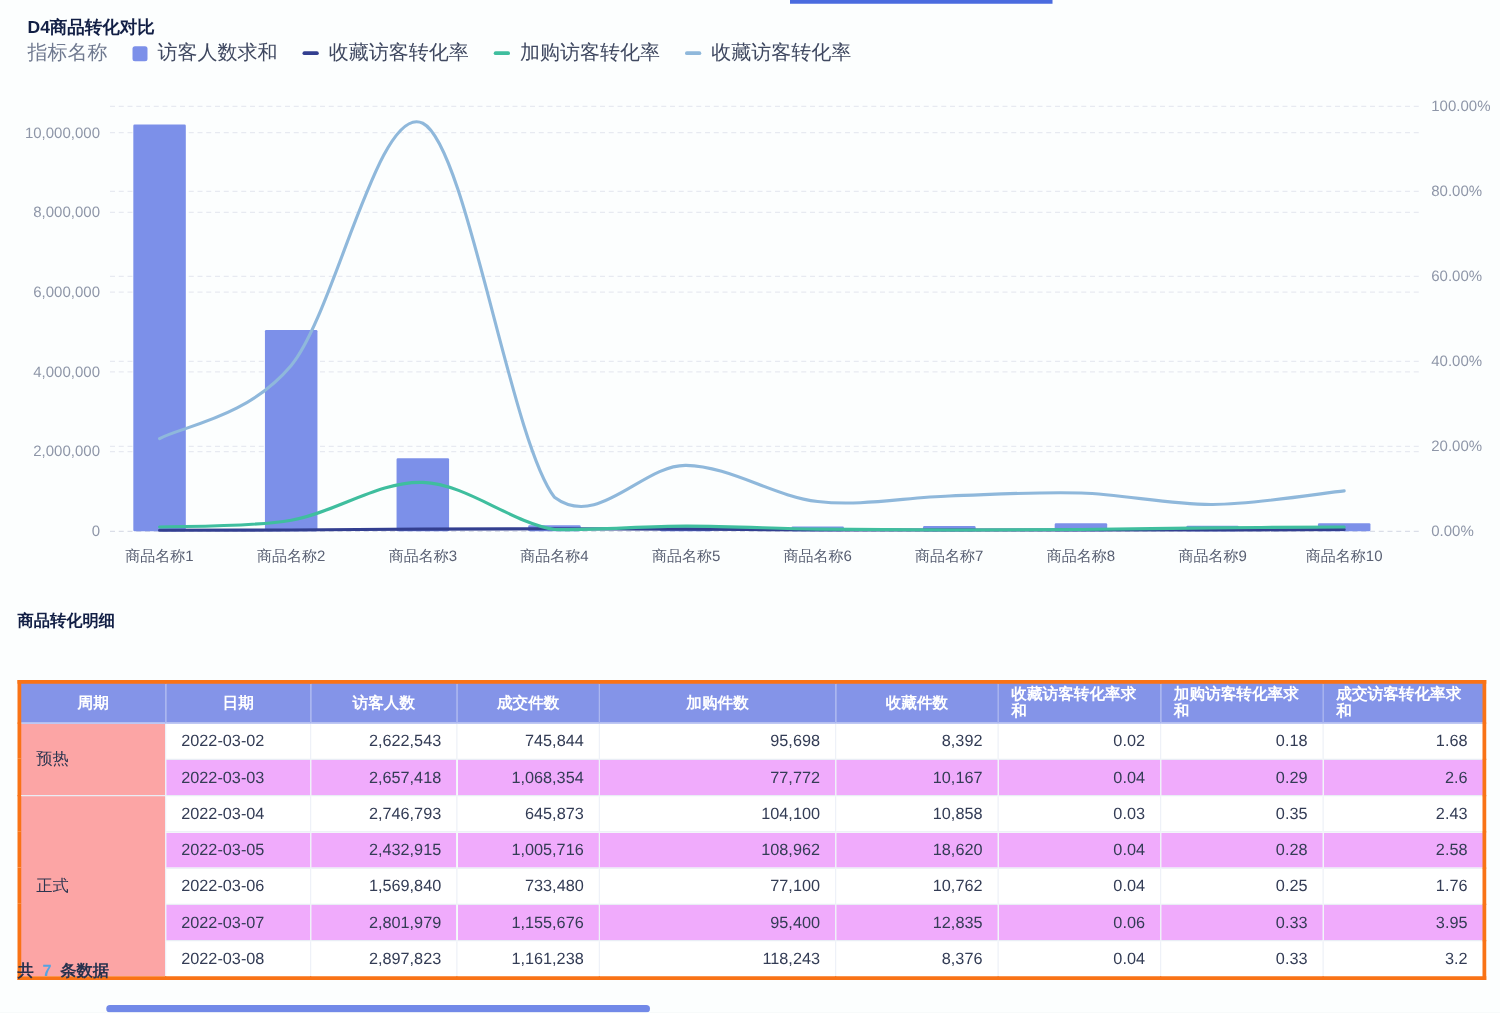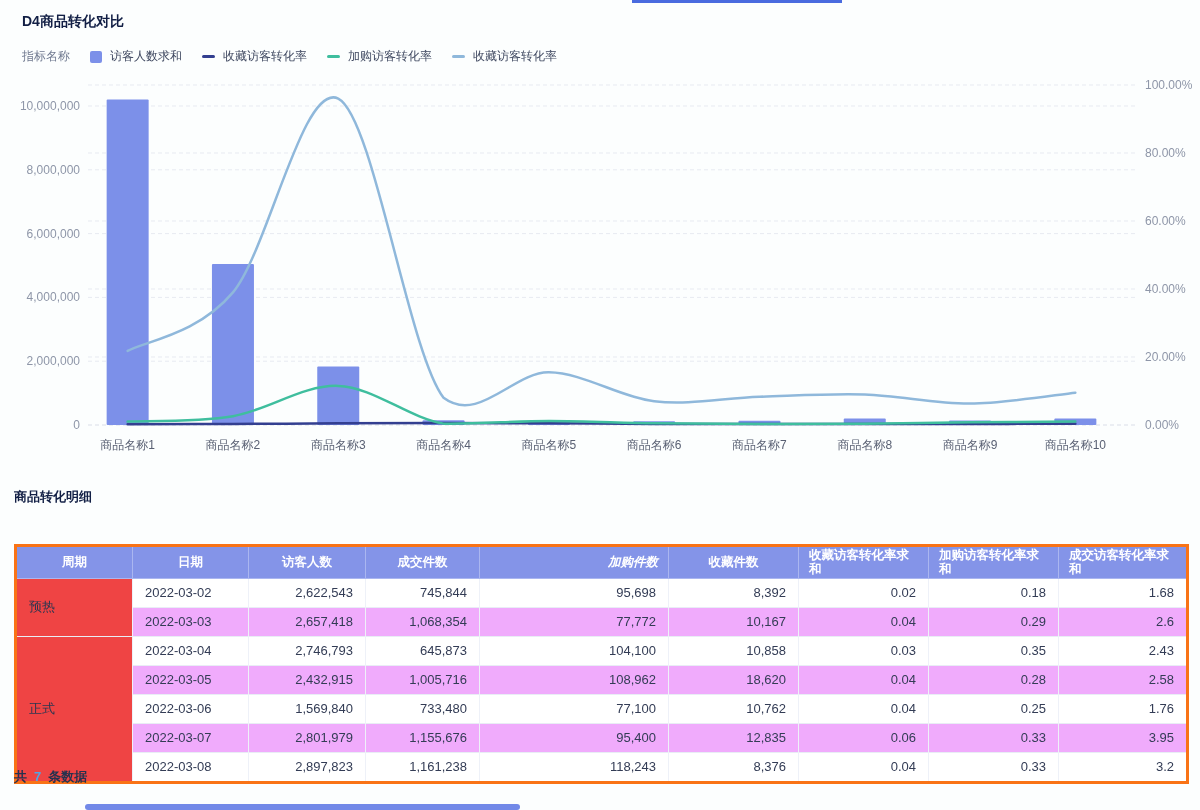--- a/index.html
+++ b/index.html
@@ -1,39 +1,39 @@
 <!DOCTYPE html>
 <html><head>
 <meta charset="utf-8">
 <style>
   html,body{margin:0;padding:0;background:#f4f6f6;}
   .canvas{position:relative;width:1200px;height:810px;background:#fcfefe;overflow:hidden;
           font-family:"Liberation Sans","DejaVu Sans",sans-serif;color:#2c3650;}
   .top-strip{position:absolute;left:632px;top:0;width:210px;height:3px;background:#4a6bdf;}
   .bottom-strip{position:absolute;left:85px;top:804px;width:435px;height:6px;background:#7289e8;border-radius:3px;}
   .chart-title{position:absolute;left:22px;top:13px;font-size:14px;font-weight:bold;color:#121f45;}
-  .legend{position:absolute;left:22px;top:48px;display:flex;align-items:center;gap:20px;font-size:12px;}
+  .legend{position:absolute;left:22px;top:32px;display:flex;align-items:center;gap:20px;font-size:16px;}
   .legend .axis-name{color:#707a90;}
   .lg-item{display:flex;align-items:center;gap:8px;color:#3f4860;cursor:pointer;justify-content:flex-end;}
   .sw-bar{width:12px;height:12px;border-radius:2px;display:inline-block;}
   .sw-line{width:13px;height:3px;border-radius:2px;display:inline-block;}
   .chart-svg{position:absolute;left:0;top:68px;}
   .tick{font-size:12px;fill:#8e96a8;}
   .cat{font-size:12px;fill:#596073;}
   .table-title{position:absolute;left:14px;top:488px;font-size:13px;font-weight:bold;color:#121f45;}
   table.conv{position:absolute;left:14px;top:544px;width:1172px;border-collapse:collapse;table-layout:fixed;
              font-size:13px;background:#fff;border:3px solid #f97316;}
   table.conv th{background:#8494e8;color:#fff;font-weight:bold;font-size:12.5px;line-height:1.15;
                 height:26px;padding:1px 10px;border:1px solid #aab6f0;}
   table.conv td{height:28px;padding:0 12px;border-top:1px solid #e9edf5;border-left:1px solid #eef1f8;
                 color:#333c55;white-space:nowrap;overflow:hidden;}
   table.conv td.num{text-align:right;}
   table.conv td.date{text-align:left;}
   table.conv tr.shade td.zeb{background:#f0abfc;}
-  table.conv td.period{background:#ef4444;vertical-align:middle;color:#2c3650;}
+  table.conv td.period{background:#fca5a5;vertical-align:middle;color:#2c3650;}
   .footer{position:absolute;left:14px;top:768px;font-size:13px;color:#27324e;font-weight:bold;}
   .footer .cnt{color:#55a3e2;margin:0 7px;font-weight:bold;}
 </style>
 </head>
 <body>
 
 <div class="canvas">
   <div class="top-strip"></div>
 
   <div class="chart-title">D4商品转化对比</div>
@@ -120,21 +120,21 @@
         <col style="width: 130px;">
         <col style="width: 130px;">
         <col style="width: 129px;">
       </colgroup>
     <thead>
         <tr id="thead-row">
           <th style="text-align: center;">周期</th>
           <th style="text-align: center;">日期</th>
           <th style="text-align: center;">访客人数</th>
           <th style="text-align: center;">成交件数</th>
-          <th style="text-align: right; font-style: italic;">加购件数</th>
+          <th style="text-align: center;">加购件数</th>
           <th style="text-align: center;">收藏件数</th>
           <th style="text-align: left;">收藏访客转化率求和</th>
           <th style="text-align: left; margin-top: 28px;">加购访客转化率求和</th>
           <th style="text-align: left;">成交访客转化率求和</th>
         </tr>
       </thead>
     <tbody id="tbody">
         <tr>
           <td class="period" rowspan="2">预热</td>
           <td class="date zeb">2022-03-02</td>

